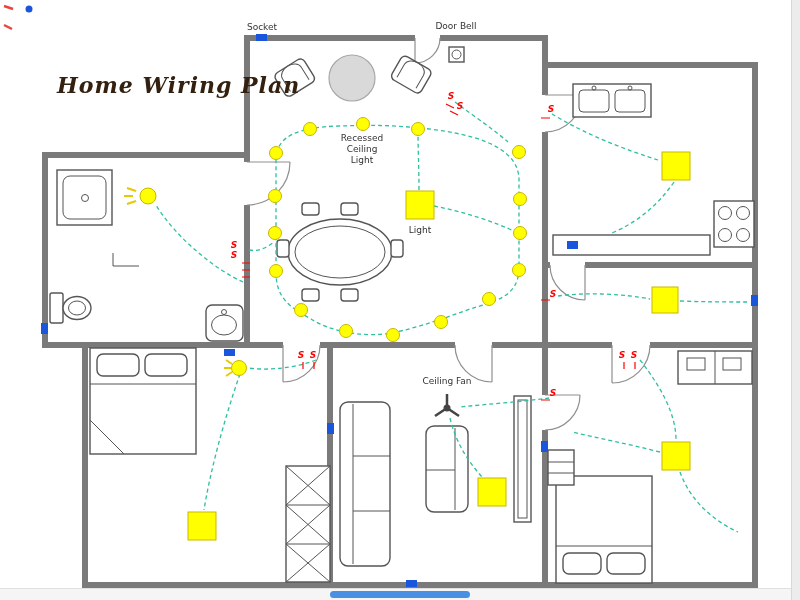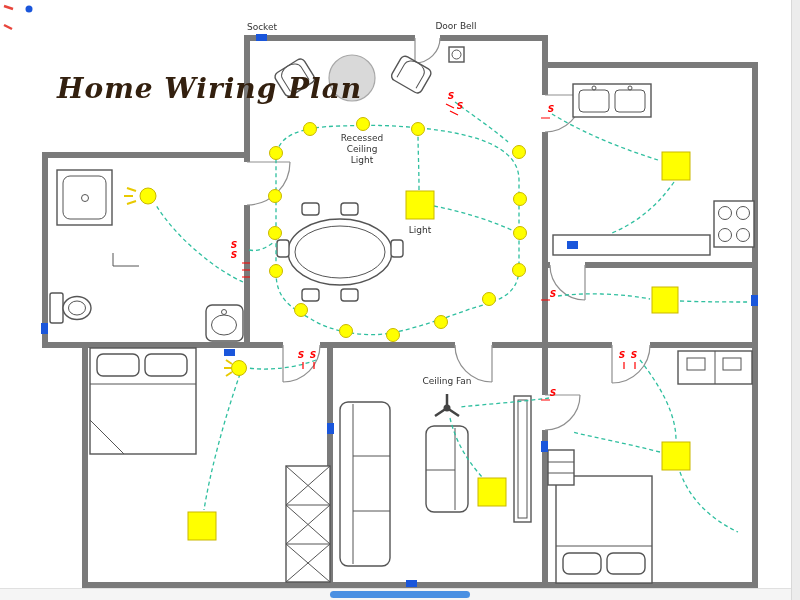--- a/index.html
+++ b/index.html
@@ -1,19 +1,19 @@
 <!DOCTYPE html>
 <html><head>
 <meta charset="utf-8">
 <style>
   html,body{margin:0;padding:0;background:#fff;}
   .stage{position:relative;width:800px;height:600px;background:#ffffff;overflow:hidden;
          font-family:"DejaVu Sans",sans-serif;}
   .title{position:absolute;left:57px;top:72px;font-family:"DejaVu Serif",serif;
-         font-style:italic;font-weight:bold;font-size:28px;color:#33200f;letter-spacing:1px;}
+         font-style:italic;font-weight:bold;font-size:22px;color:#33200f;letter-spacing:1px;}
   svg{position:absolute;left:0;top:0;}
   .wall{stroke:#7a7a7a;stroke-width:6;fill:none;}
   .door{stroke:#8f8f8f;stroke-width:1.2;fill:none;}
   .furn{stroke:#555;stroke-width:1.4;fill:#fff;}
   .thin{stroke:#555;stroke-width:1;fill:none;}
   .rug{fill:#d9d9d9;stroke:#a8a8a8;stroke-width:1.2;}
   .wire{stroke:#2fbf9f;stroke-width:1.3;fill:none;stroke-dasharray:4 3;}
   .lightfill{fill:#ffff00;stroke:#c9b700;stroke-width:1;}
   .ray{stroke:#e8c900;stroke-width:2;fill:none;}
   .lbl{font-size:9px;fill:#333;text-anchor:middle;font-family:"DejaVu Sans",sans-serif;}

